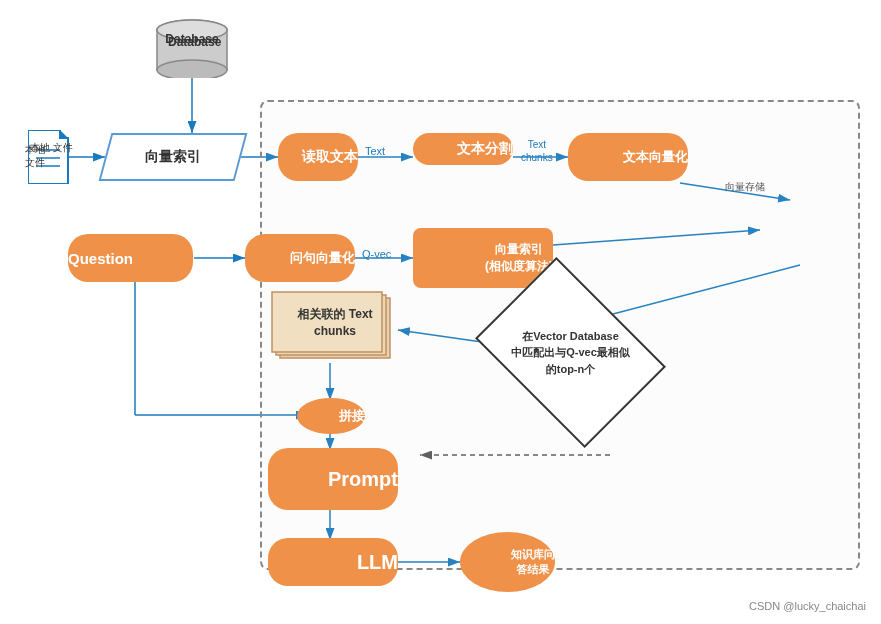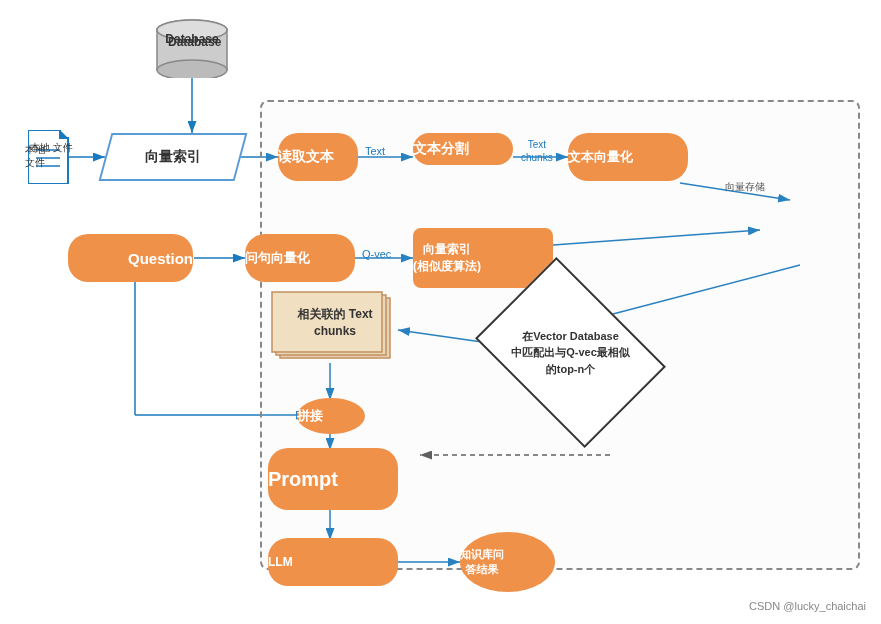--- a/index.html
+++ b/index.html
@@ -23,21 +23,21 @@
       border-radius: 8px;
       background: rgba(220,220,220,0.08);
     }
     
     .node-orange {
       position: absolute;
       background: #F0914A;
       border-radius: 20px;
       display: flex;
       align-items: center;
-      justify-content: flex-start;
+      justify-content: flex-end;
       text-align: center;
       color: #fff;
       font-size: 14px;
       font-weight: bold;
     }
     
     .node-diamond {
       position: absolute;
       display: flex;
       align-items: center;
@@ -116,21 +116,21 @@
       color: #333;
       font-weight: bold;
     }
     
     .node-question {
       position: absolute;
       background: #F0914A;
       border-radius: 20px;
       display: flex;
       align-items: center;
-      justify-content: flex-end;
+      justify-content: flex-start;
       text-align: center;
       color: #fff;
       font-size: 14px;
       font-weight: bold;
     }
     
     .gray-pages {
       position: absolute;
     }
     
@@ -285,21 +285,21 @@
 
   <div class="node-orange" style="left:297px; top:398px; width:68px; height:36px; border-radius:50%; font-size:13px;">
     <span>拼接</span>
   </div>
 
   <div class="node-orange" style="left:268px; top:448px; width:130px; height:62px; font-size:20px; font-weight:bold;">
     <span>Prompt</span>
   </div>
 
 
-  <div class="node-orange" style="left:268px; top:538px; width:130px; height:48px; font-size:12px;">
+  <div class="node-orange" style="left:268px; top:538px; width:130px; height:48px; font-size:20px;">
     <span>LLM</span>
   </div>
 
   <div class="node-orange" style="left:460px; top:532px; width:95px; height:60px; border-radius:50%; font-size:11px;">
     <span style="white-space:pre-line; line-height:1.4;">知识库问
 答结果</span>
   </div>
 
   <div class="watermark" style="right:15px; bottom:12px;">CSDN @lucky_chaichai</div>
 

